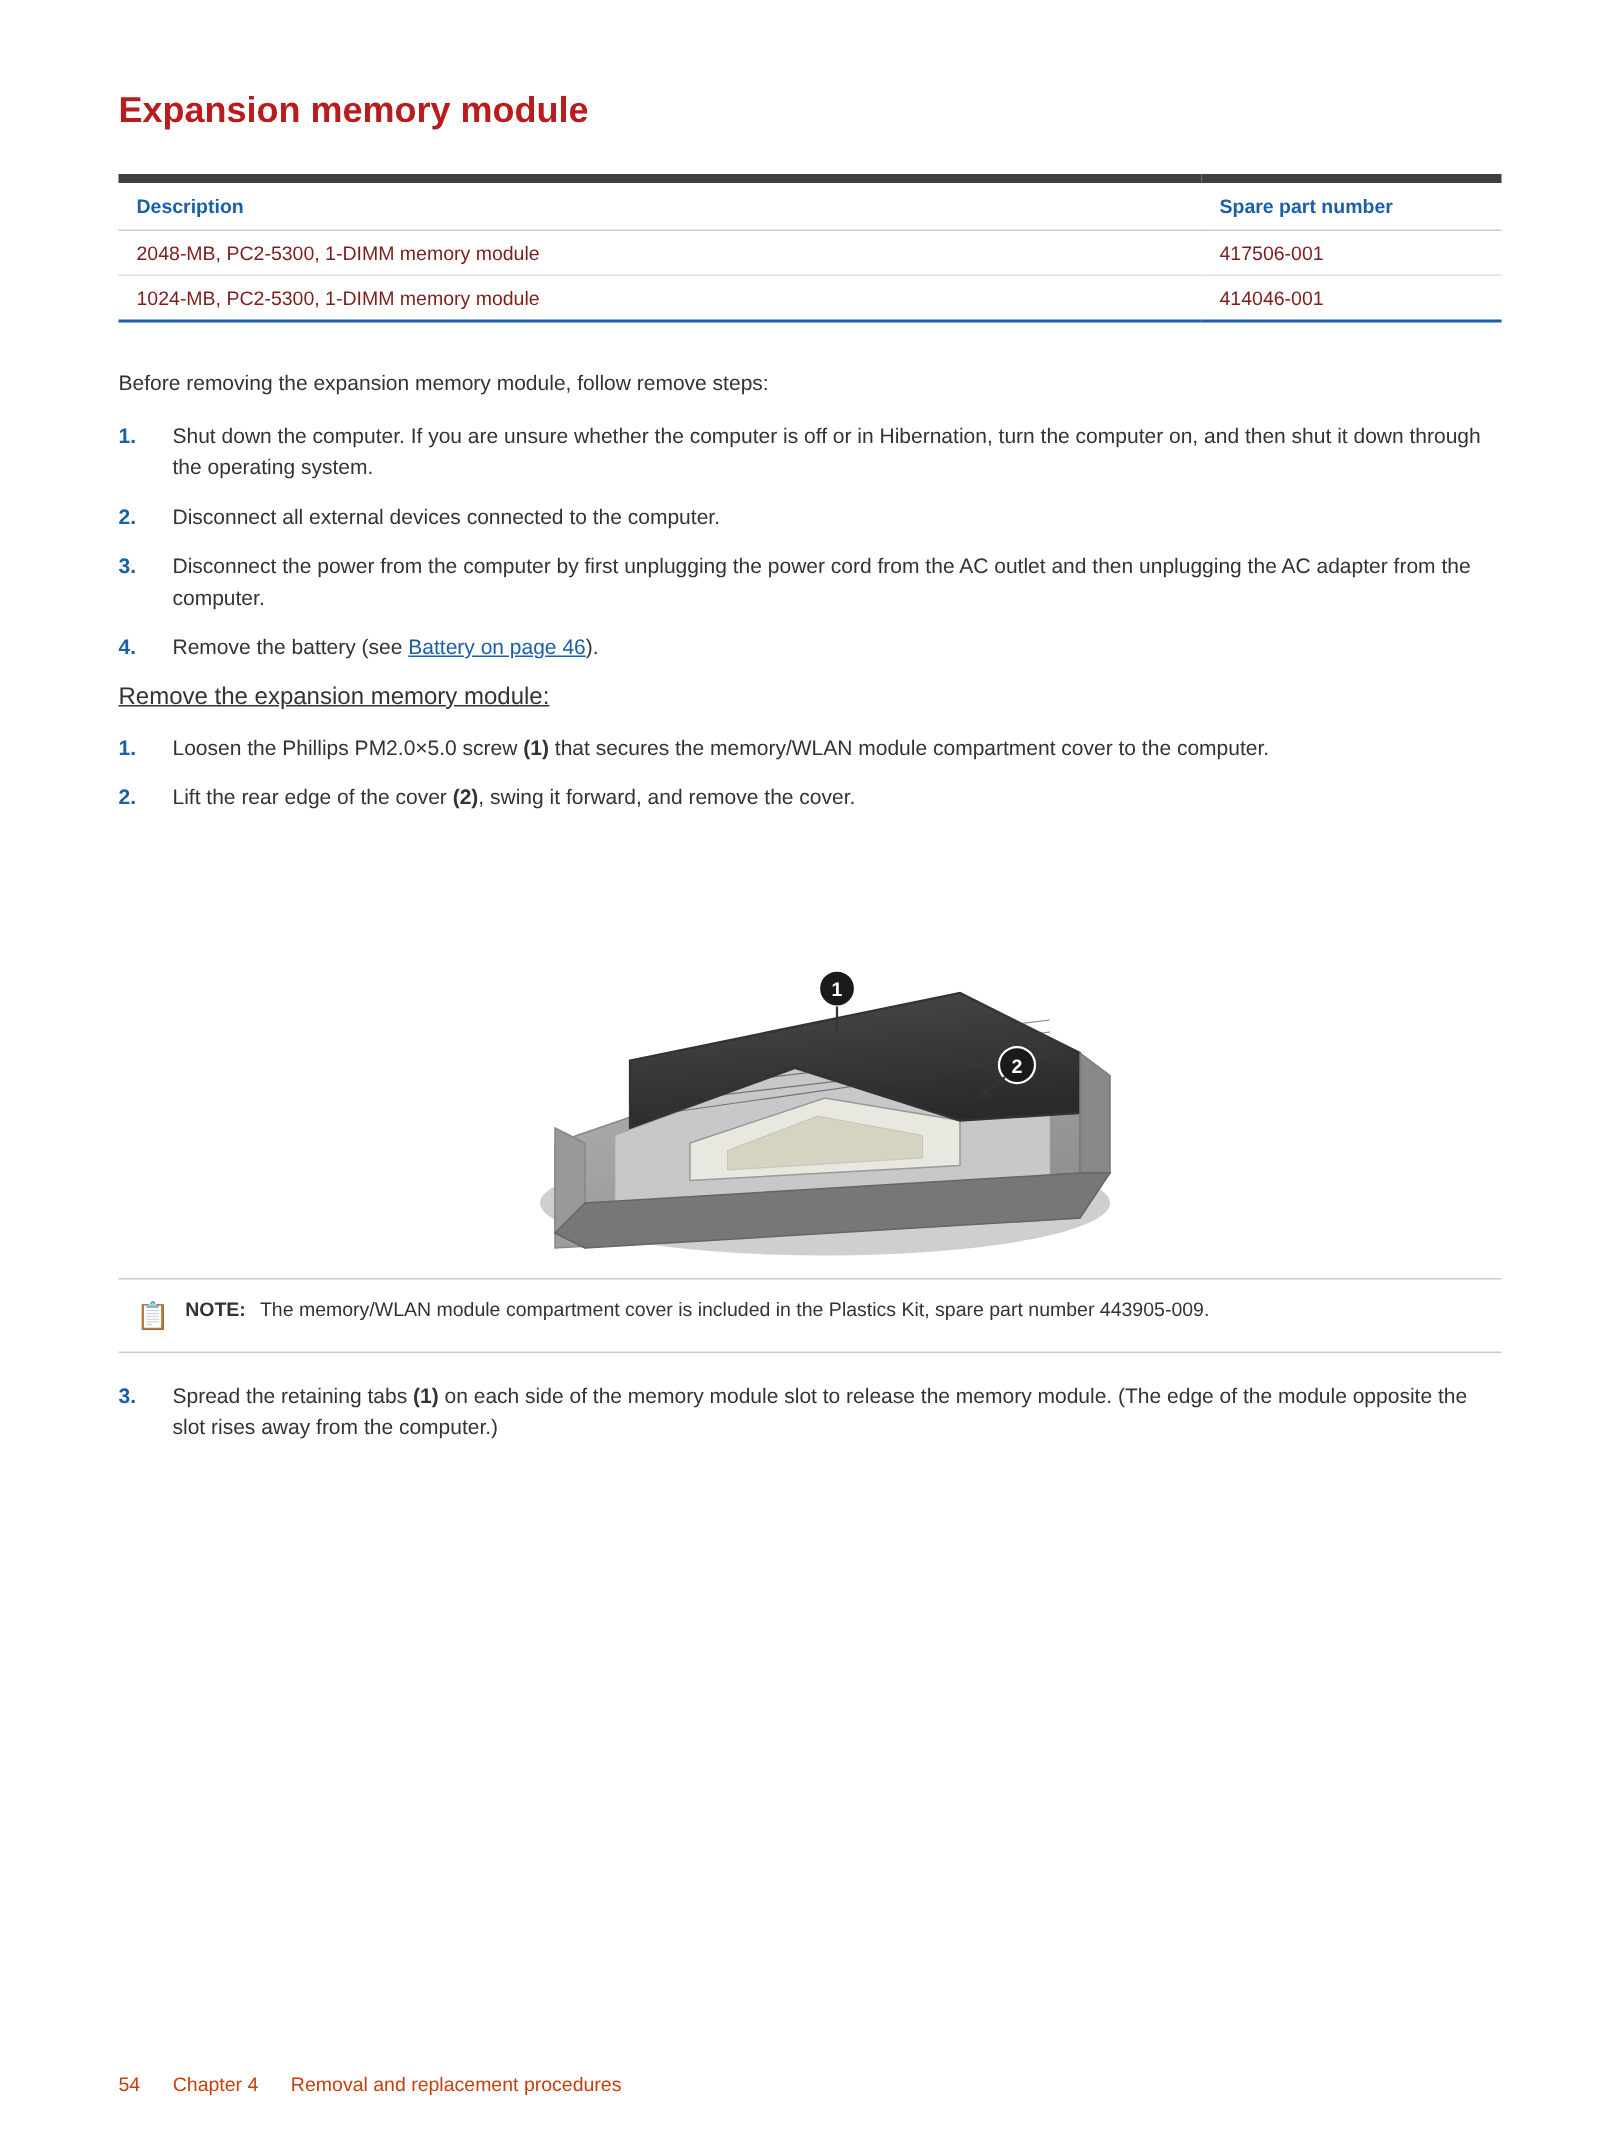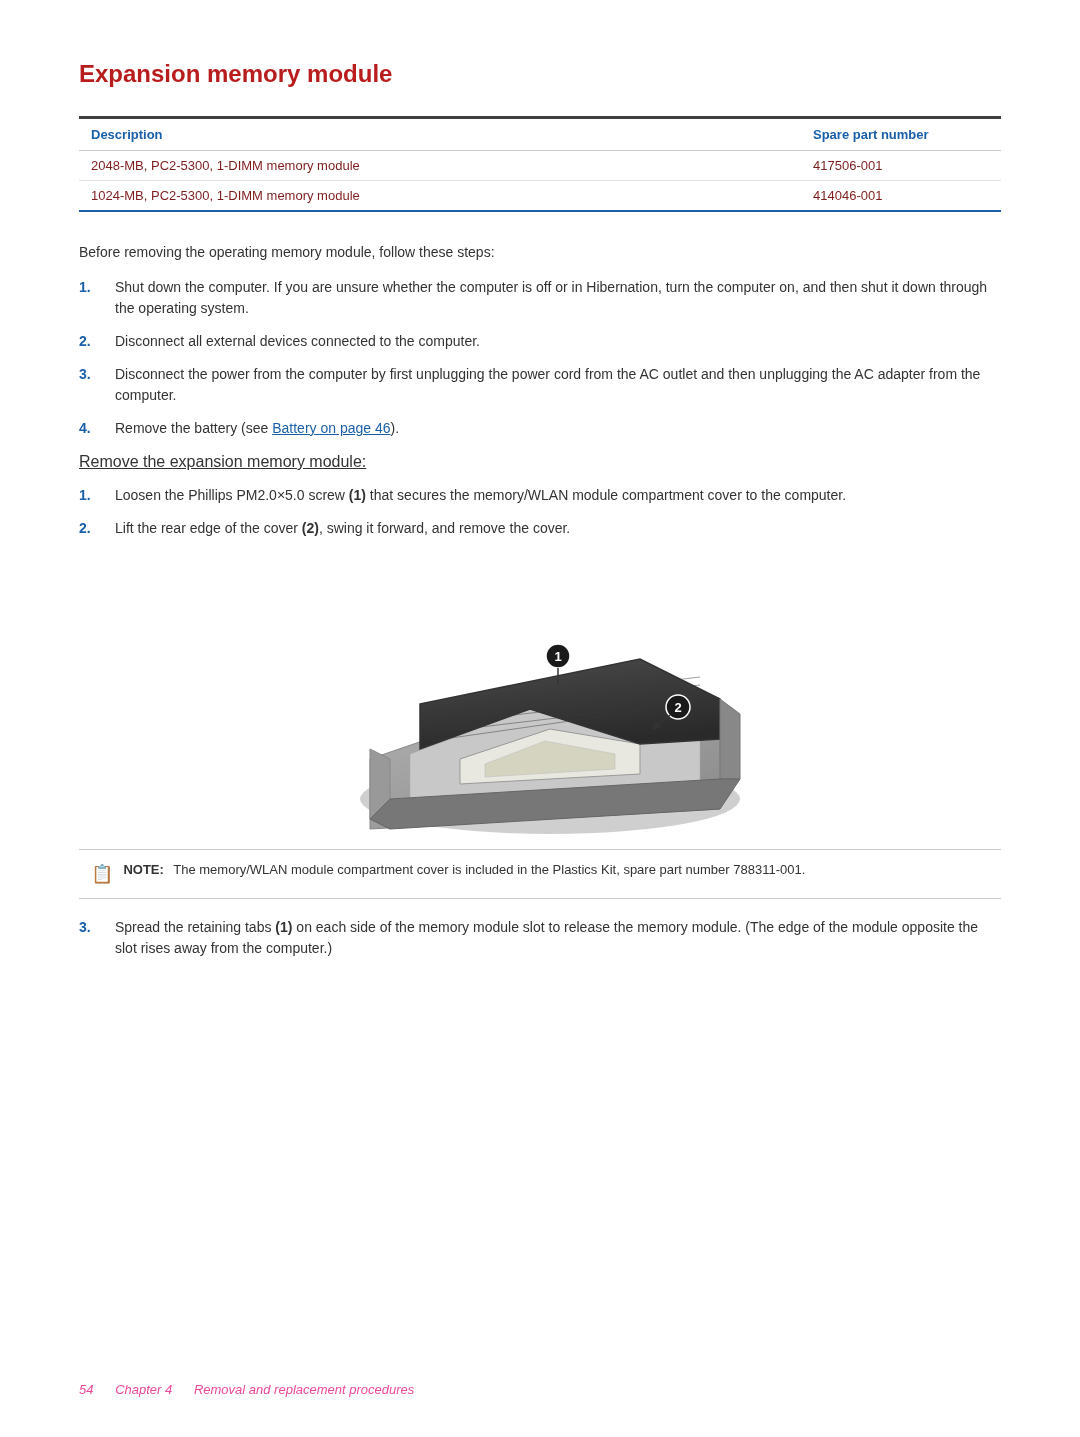--- a/index.html
+++ b/index.html
@@ -19,21 +19,21 @@
       font-size: 24px;
       font-weight: bold;
       margin-bottom: 18px;
     }
 
     
     .parts-table {
       width: 100%;
       border-collapse: collapse;
       margin-bottom: 30px;
-      border-top: 3px solid #404040;
+      border-top: 6px solid #404040;
       border-bottom: 2px solid #1a5fa8;
       margin-top: 28px;
     }
     .parts-table thead tr {
       background: #fff;
     }
     .parts-table th {
       color: #1a5fa8;
       font-size: 13px;
       font-weight: bold;
@@ -141,22 +141,21 @@
       margin-right: 6px;
     }
 
     
     .page-footer {
       position: absolute;
       bottom: 40px;
       left: 79px;
       right: 79px;
       font-size: 13px;
-      color: #ec4899;
-      font-style: italic;
+      color: #c2410c;
     }
   </style>
 </head>
 <body>
 
 <h1 class="page-title">Expansion memory module</h1>
 
 <table class="parts-table">
   <thead>
     <tr>
@@ -169,21 +168,21 @@
     <td>2048-MB, PC2-5300, 1-DIMM memory module</td>
     <td class="part-num">417506-001</td>
   </tr>
       <tr>
     <td>1024-MB, PC2-5300, 1-DIMM memory module</td>
     <td class="part-num">414046-001</td>
   </tr>
     </tbody>
 </table>
 
-<p class="body-text">Before removing the operating memory module, follow these steps:</p>
+<p class="body-text">Before removing the expansion memory module, follow remove steps:</p>
 
 <ol class="step-list" id="steps-before">
 <li>
     <span class="step-num">1.</span>
     <span class="step-text">Shut down the computer. If you are unsure whether the computer is off or in Hibernation, turn the computer on, and then shut it down through the operating system.</span>
   </li>
     <li>
     <span class="step-num">2.</span>
     <span class="step-text">Disconnect all external devices connected to the computer.</span>
   </li>
@@ -263,21 +262,21 @@
     <polygon points="40,190 60,200 60,270 40,260" fill="#999" stroke="#888" stroke-width="1"></polygon>
 
     <polygon points="40,260 60,270 390,250 410,220 390,220 60,240" fill="#777" stroke="#666" stroke-width="1"></polygon>
   </svg>
 </div>
 
 <div class="note-box">
   <span class="note-icon">📋</span>
   <span>
     <span class="note-label">NOTE:</span>
-    <span>The memory/WLAN module compartment cover is included in the Plastics Kit, spare part number 788311-001.</span>
+    <span>The memory/WLAN module compartment cover is included in the Plastics Kit, spare part number 443905-009.</span>
   </span>
 </div>
 
 <ol class="step-list" id="step3-container">
 <li>
   <span class="step-num">3.</span>
   <span class="step-text">Spread the retaining tabs <strong>(1)</strong> on each side of the memory module slot to release the memory module. (The edge of the module opposite the slot rises away from the computer.)</span>
 </li>
   </ol>
 

